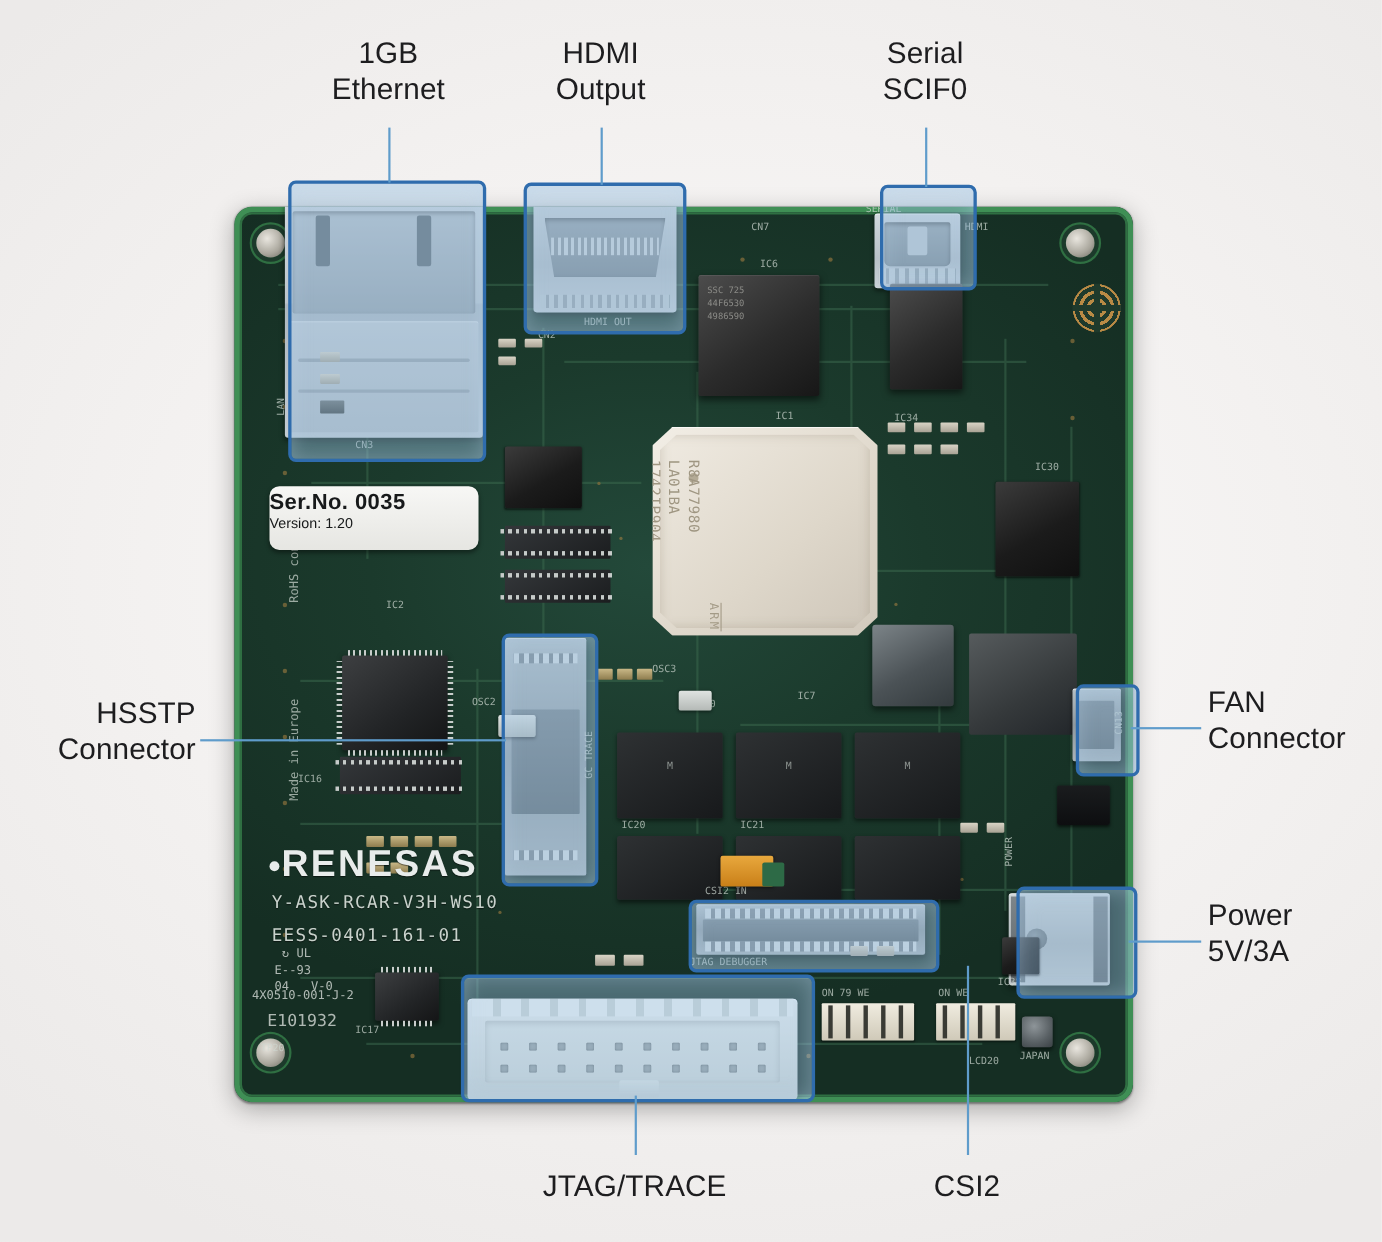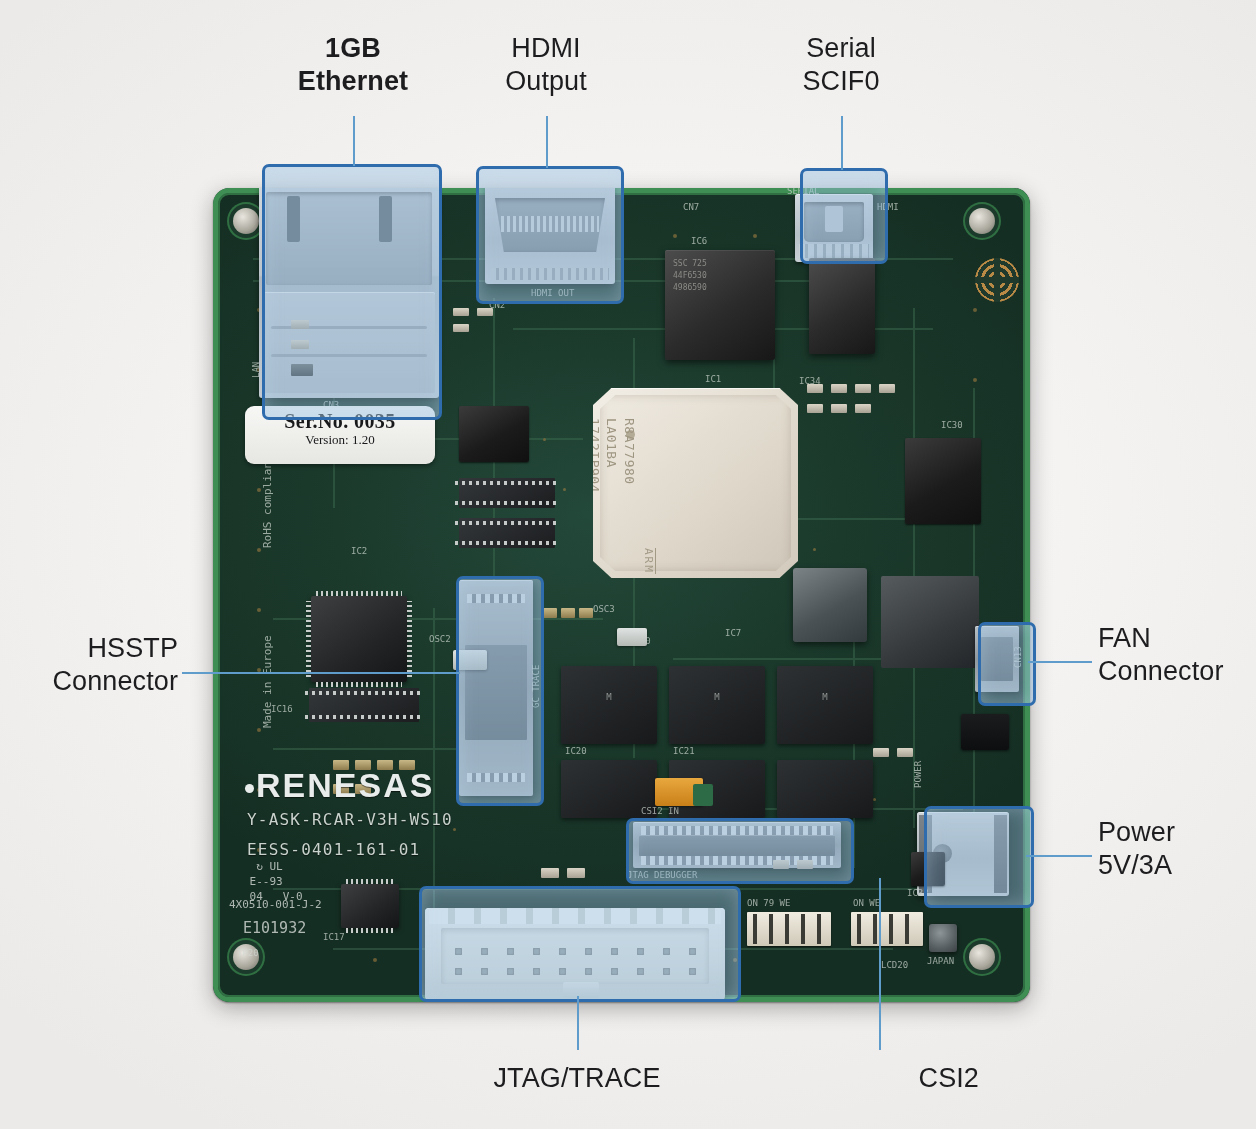--- a/index.html
+++ b/index.html
@@ -187,22 +187,22 @@
   .soic:before{top:3px;} .soic:after{bottom:3px;}
 
   .dram{position:absolute;background:linear-gradient(150deg,#2e3133,#17191b);border-radius:2px;
     box-shadow:0 2px 4px rgba(0,0,0,.5);}
   .dram .logo{position:absolute;left:50%;top:40%;transform:translate(-50%,-50%);
     color:#8d9390;font-size:9px;font-family:"DejaVu Sans Mono",monospace;}
 
   
   .serlabel{position:absolute;border-radius:9px;
     background:linear-gradient(180deg,#f7f7f5,#e6e6e2);
-    box-shadow:0 2px 4px rgba(0,0,0,.4);text-align:center;
-    font-family:Liberation Serif, serif;color:#17191a;}
+    box-shadow:0 2px 4px rgba(0,0,0,.4);
+    font-family:Liberation Sans, sans-serif;color:#17191a;margin-top:36px;}
   .serlabel .l1{font-size:20px;font-weight:700;letter-spacing:.4px;margin-top:4px;}
   .serlabel .l2{font-size:13px;margin-top:-1px;}
 
   .barcode{position:absolute;border-radius:8px;background:#f4f4f1;
     box-shadow:0 2px 4px rgba(0,0,0,.4);overflow:hidden;}
   .barcode .bars{position:absolute;left:9px;right:9px;top:7px;height:33px;
     background:repeating-linear-gradient(90deg,
       #15171a 0 3px,#f4f4f1 3px 6px,#15171a 6px 11px,#f4f4f1 11px 14px,
       #15171a 14px 16px,#f4f4f1 16px 21px,#15171a 21px 25px,#f4f4f1 25px 27px);}
   .barcode .num{position:absolute;left:0;right:0;bottom:3px;text-align:center;
@@ -343,29 +343,29 @@
       <div class="lip"></div>
       <div class="dot"></div>
       <div class="mark">R8A77980
 LA01BA
 1742IP904
 JAPAN</div>
       <div class="arm">ARM</div>
     </div>
     <div class="silk" style="left:492px;top:186px;">IC1</div>
 
-    <div class="bga" style="left:452px;top:62px;width:110px;height:110px;">
+    <div class="bga" style="left:422px;top:62px;width:110px;height:110px;">
       <div class="t">SSC 725
 44F6530
 4986590</div>
     </div>
     <div class="silk" style="left:478px;top:48px;">IC6</div>
 
     <div class="bga" style="left:596px;top:70px;width:66px;height:96px;"></div>
-    <div class="silk" style="left:586px;top:188px;">IC34</div>
+    <div class="silk" style="left:600px;top:188px;">IC34</div>
 
     <div class="chip black" style="left:692px;top:250px;width:76px;height:86px;"></div>
     <div class="silk" style="left:728px;top:232px;">IC30</div>
 
     <div class="qfp" style="left:98px;top:408px;width:96px;height:86px;">
       <div class="legs top"></div>
         <div class="legs bot"></div>
       <div class="legs lft"></div>
         <div class="legs rgt"></div>
     </div>
@@ -547,28 +547,28 @@
 
   <div class="lead v" style="left:353px;top:116px;height:50px;"></div>
   <div class="lead v" style="left:546px;top:116px;height:52px;"></div>
   <div class="lead v" style="left:841px;top:116px;height:54px;"></div>
   <div class="lead h" style="left:182px;top:672px;width:278px;"></div>
   <div class="lead h" style="left:1028px;top:661px;width:64px;"></div>
   <div class="lead h" style="left:1026px;top:855px;width:66px;"></div>
   <div class="lead v" style="left:577px;top:996px;height:54px;"></div>
   <div class="lead v" style="left:879px;top:878px;height:172px;"></div>
 
-  <div class="label ctr" style="left:253px;top:32px;width:200px;font-weight:bold;">1GB
+  <div class="label ctr" style="left:253px;top:32px;width:200px;">1GB
 Ethernet</div>
   <div class="label ctr" style="left:446px;top:32px;width:200px;">HDMI
 Output</div>
   <div class="label ctr" style="left:741px;top:32px;width:200px;">Serial
 SCIF0</div>
   <div class="label lt" style="left:-22px;top:632px;width:200px;">HSSTP
 Connector</div>
   <div class="label rt" style="left:1098px;top:622px;width:200px;">FAN
 Connector</div>
   <div class="label rt" style="left:1098px;top:816px;width:200px;">Power
 5V/3A</div>
   <div class="label ctr" style="left:477px;top:1062px;width:200px;">JTAG/TRACE</div>
-  <div class="label ctr" style="left:779px;top:1062px;width:200px;text-align:right;">CSI2</div>
+  <div class="label ctr" style="left:779px;top:1062px;width:200px;">CSI2</div>
 
 </div>
 
 </body></html>

